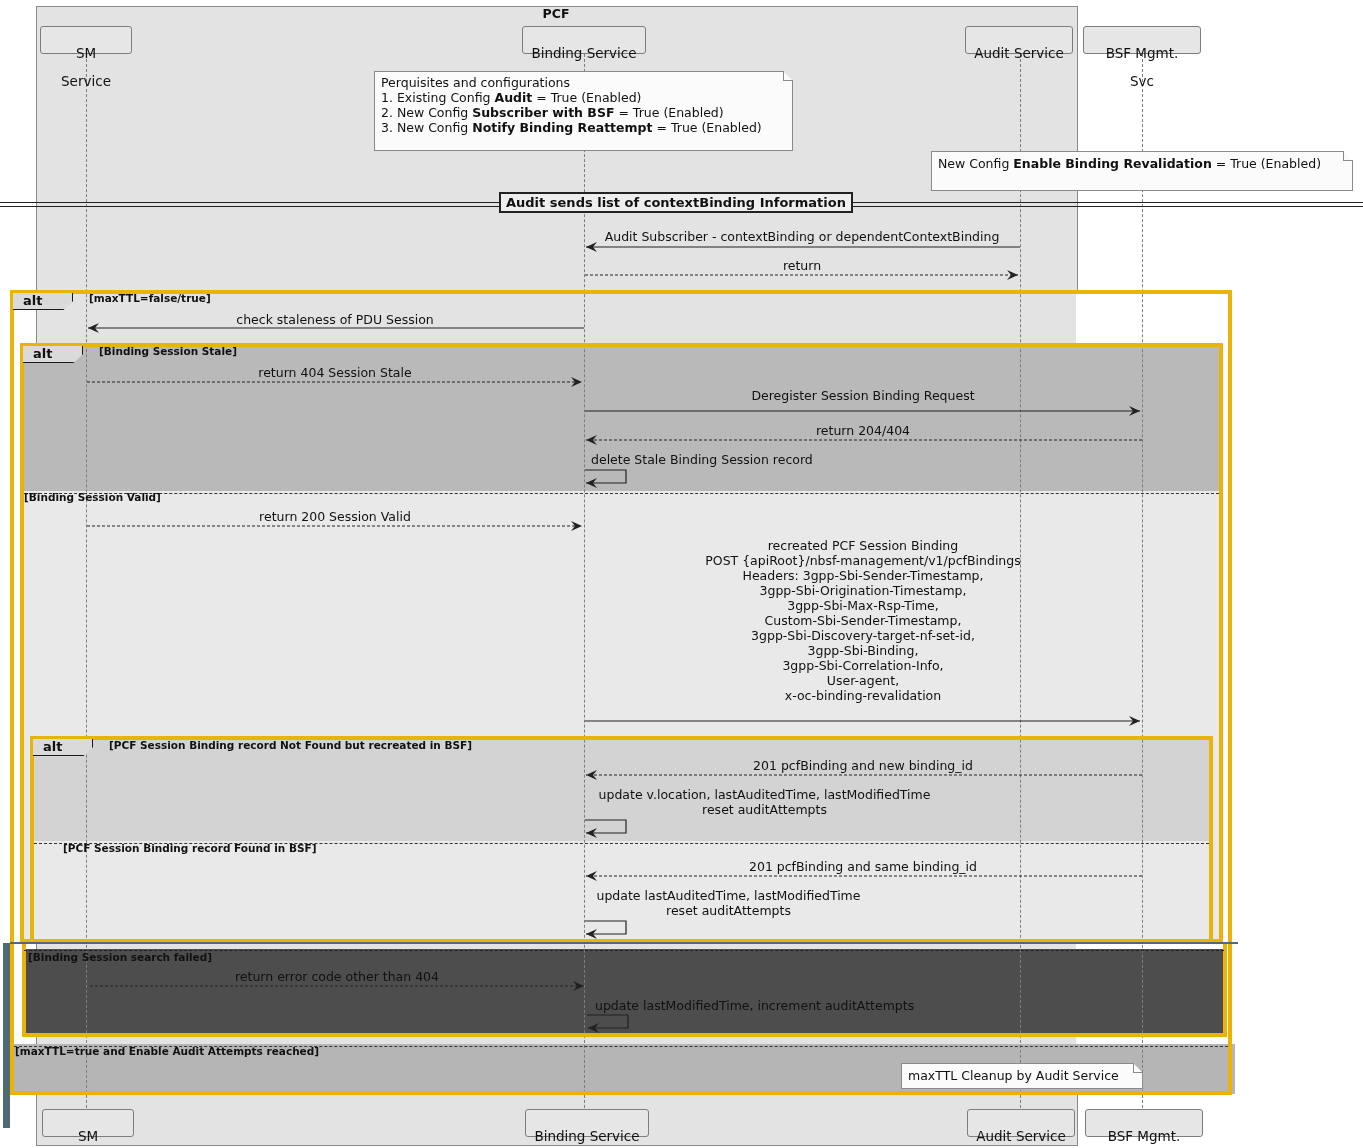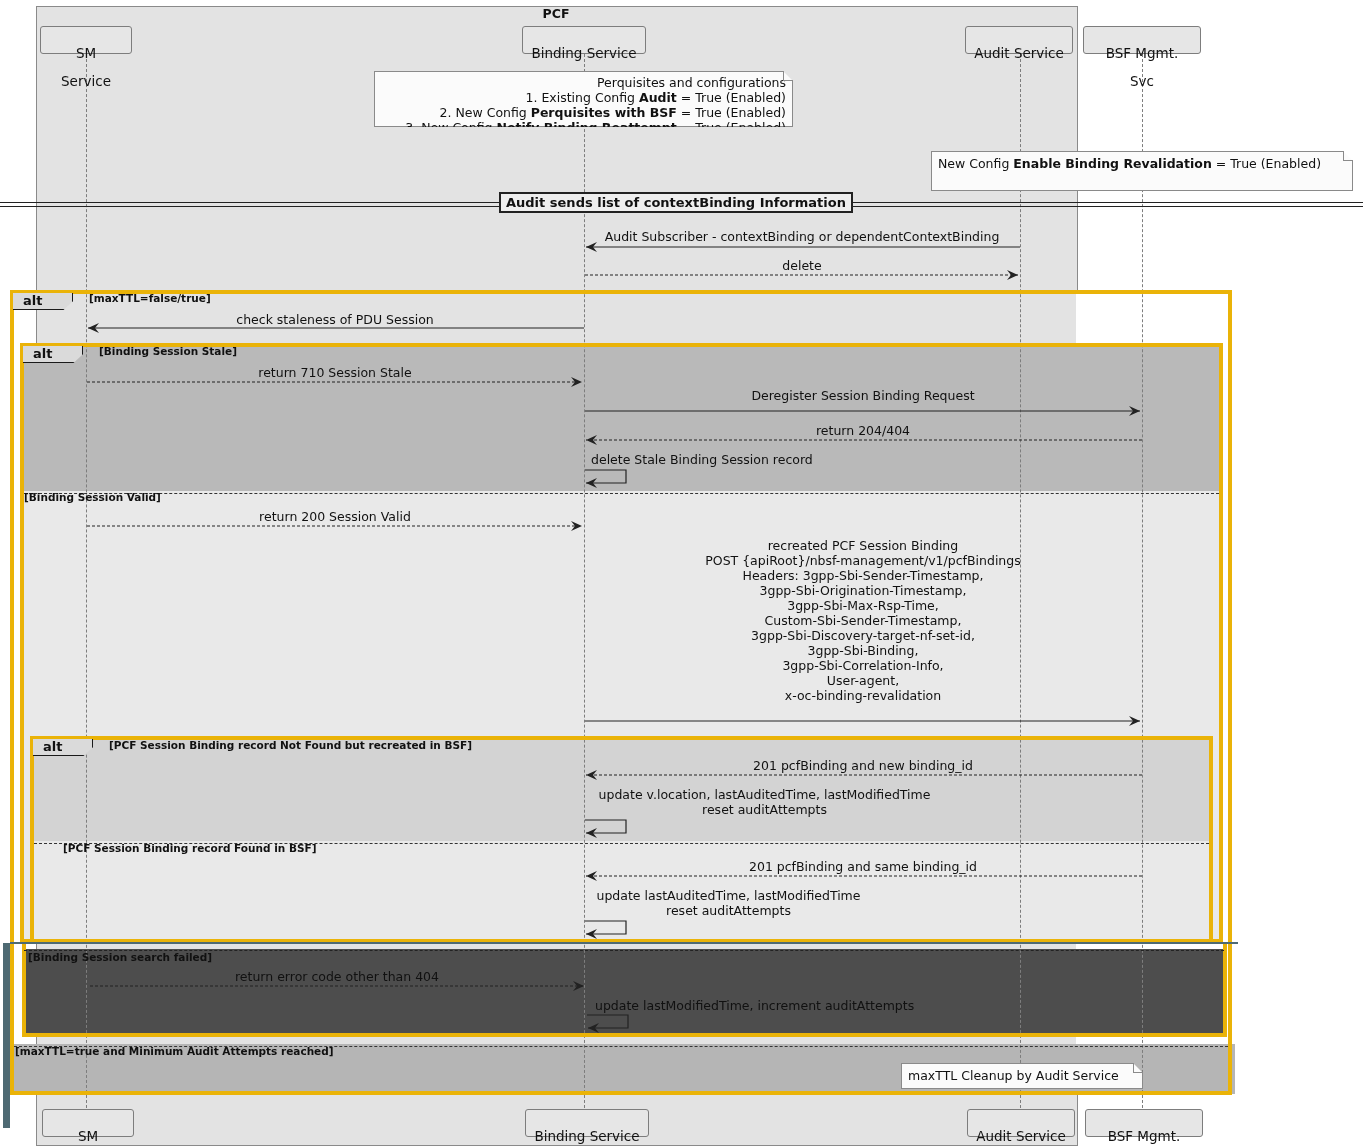--- a/index.html
+++ b/index.html
@@ -48,42 +48,42 @@
 <div class="participant" style="left:40px;top:26px;width:92px;">SM Service</div>
 <div class="participant" style="left:522px;top:26px;width:124px;">Binding Service</div>
 <div class="participant" style="left:965px;top:26px;width:108px;">Audit Service</div>
 <div class="participant" style="left:1083px;top:26px;width:118px;">BSF Mgmt. Svc</div>
 
 <div class="participant" style="left:42px;top:1109px;width:92px;">SM Service</div>
 <div class="participant" style="left:525px;top:1109px;width:124px;">Binding Service</div>
 <div class="participant" style="left:967px;top:1109px;width:108px;">Audit Service</div>
 <div class="participant" style="left:1085px;top:1109px;width:118px;">BSF Mgmt. Svc</div>
 
-<div class="note" style="left:374px;top:71px;width:419px;height:56px;text-align:right;">
+<div class="note" style="left:374px;top:71px;width:419px;height:80px;">
   <div>Perquisites and configurations</div>
   <div><span>1. Existing Config </span><b>Audit</b><span> = True (Enabled)</span></div>
-  <div><span>2. New Config </span><b>Perquisites with BSF</b><span> = True (Enabled)</span></div>
+  <div><span>2. New Config </span><b>Subscriber with BSF</b><span> = True (Enabled)</span></div>
   <div><span>3. New Config </span><b>Notify Binding Reattempt</b><span> = True (Enabled)</span></div>
 </div>
 <div class="note-fold" style="left:783px;top:71px;"></div>
 
 <div class="note" style="left:931px;top:151px;width:422px;height:40px;line-height:18px;">
   <span>New Config </span><b>Enable Binding Revalidation</b><span> = True (Enabled)</span>
 </div>
 <div class="note-fold" style="left:1343px;top:151px;"></div>
 
 <div class="divider-line" style="top:202px;"></div>
 <div class="divider-label" style="left:499px;top:192px;">Audit sends list of contextBinding Information</div>
 
 <div class="frag" style="left:10px;top:290px;width:1222px;height:805px;">
   <div class="frag-tab">alt</div>
   <div class="else-line" style="top:752px;"></div>
 </div>
 <div class="guard" style="left:89px;top:292px;">[maxTTL=false/true]</div>
-<div class="guard" style="left:15px;top:1045px;">[maxTTL=true and Minimum Audit Attempts reached]</div>
+<div class="guard" style="left:15px;top:1045px;">[maxTTL=true and Enable Audit Attempts reached]</div>
 
 <div class="frag" style="left:20px;top:343px;width:1203px;height:600px;">
   <div class="frag-tab">alt</div>
   <div class="else-line" style="top:146px;"></div>
 </div>
 <div class="guard" style="left:99px;top:345px;">[Binding Session Stale]</div>
 <div class="guard" style="left:24px;top:491px;">[Binding Session Valid]</div>
 
 <div class="frag" style="left:22px;top:943px;width:1205px;height:94px;border-top:none;"></div>
 <div class="else-line abs" style="left:24px;width:1200px;top:950px;border-top:1px dashed #222;"></div>
@@ -121,23 +121,23 @@
     <line x1="1142" y1="775" x2="586" y2="775" stroke-dasharray="3,2" marker-end="url(#ah)"></line>
     <polyline points="585,820 626,820 626,833 586,833" marker-end="url(#ah)"></polyline>
     <line x1="1142" y1="876" x2="586" y2="876" stroke-dasharray="3,2" marker-end="url(#ah)"></line>
     <polyline points="585,921 626,921 626,934 586,934" marker-end="url(#ah)"></polyline>
     <line x1="90" y1="986" x2="584" y2="986" stroke-dasharray="3,2" marker-end="url(#ah)"></line>
     <polyline points="587,1015 628,1015 628,1028 588,1028" marker-end="url(#ah)"></polyline>
   </g>
 </svg>
 
 <div class="msg" style="left:590px;top:229px;width:424px;">Audit Subscriber - contextBinding or dependentContextBinding</div>
-<div class="msg" style="left:584px;top:258px;width:436px;">delete</div>
+<div class="msg" style="left:584px;top:258px;width:436px;">return</div>
 <div class="msg" style="left:86px;top:312px;width:498px;">check staleness of PDU Session</div>
-<div class="msg" style="left:86px;top:365px;width:498px;">return 710 Session Stale</div>
+<div class="msg" style="left:86px;top:365px;width:498px;">return 404 Session Stale</div>
 <div class="msg" style="left:584px;top:388px;width:558px;">Deregister Session Binding Request</div>
 <div class="msg" style="left:584px;top:423px;width:558px;">return 204/404</div>
 <div class="msg" style="left:591px;top:452px;text-align:left;">delete Stale Binding Session record</div>
 <div class="msg" style="left:86px;top:509px;width:498px;">return 200 Session Valid</div>
 
 <div class="msg" style="left:584px;top:538px;width:558px;">
   <div>recreated PCF Session Binding</div>
   <div>POST {apiRoot}/nbsf-management/v1/pcfBindings</div>
   <div>Headers: 3gpp-Sbi-Sender-Timestamp,</div>
   <div>3gpp-Sbi-Origination-Timestamp,</div>

